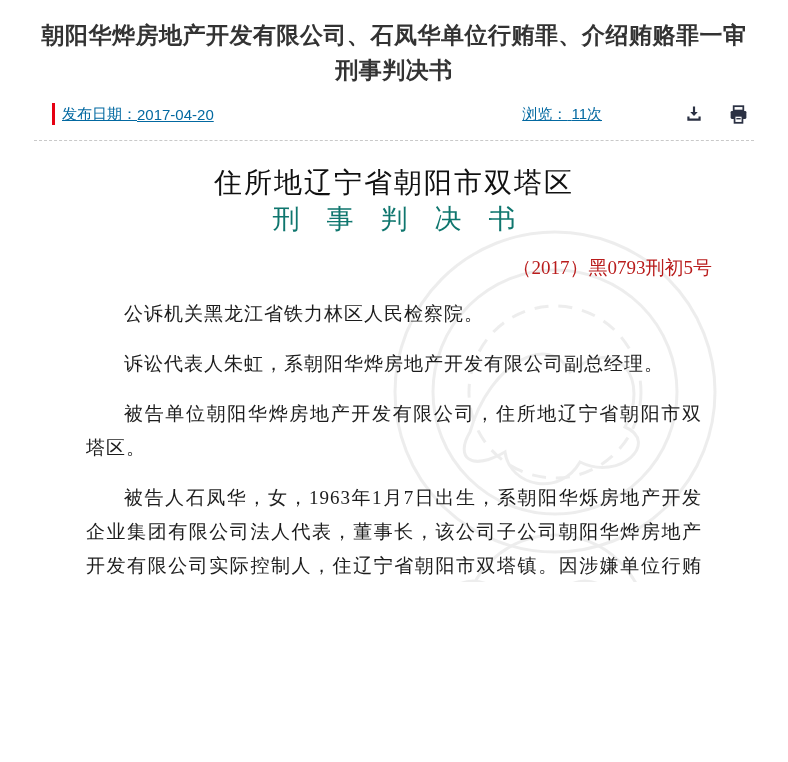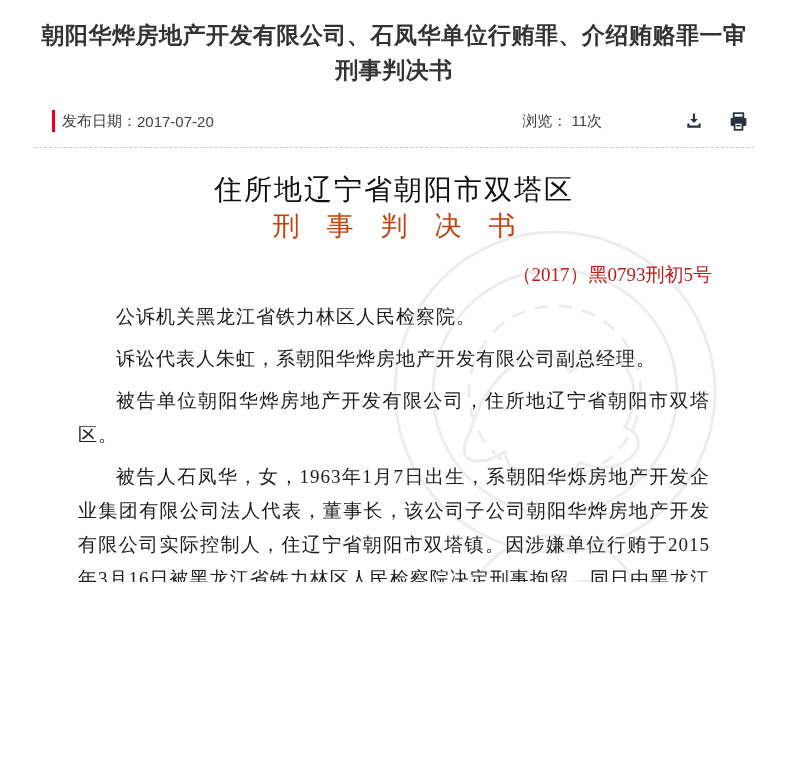--- a/index.html
+++ b/index.html
@@ -31,27 +31,28 @@
     margin: 18px 40px 0 40px;
     text-align: center;
     font-size: 23px;
     font-weight: bold;
     color: #333333;
     line-height: 35px;
     letter-spacing: 0.5px;
   }
   .meta-bar {
     position: relative; z-index: 1;
-    margin: 21px 34px 0 34px;
+    margin: 14px 34px 0 34px;
     padding: 0 4px 14px 18px;
     display: flex;
     align-items: center;
     border-bottom: 1px dashed #c9c9c9;
     font-size: 15px;
-    color: #404040;
+    color: #0369a1;
+    text-decoration: underline;
   }
   .accent-bar {
     display: inline-block;
     width: 3px; height: 22px;
     background: #e60012;
     margin-right: 7px;
     flex: 0 0 auto;
   }
   .meta-publish { display: flex; align-items: center; flex: 1 1 auto; }
   .meta-views { margin-right: 60px; }
@@ -75,33 +76,33 @@
     text-align: center;
     font-size: 28px;
     line-height: 36px;
     letter-spacing: 2px;
     color: #111;
   }
   .doc-type {
     text-align: center;
     font-size: 27px;
     line-height: 36px;
-    color: #c2410c;
+    color: #0f766e;
   }
   .case-number {
     text-align: right;
     font-size: 19px;
     line-height: 26px;
     margin-top: 18px;
     padding-right: 6px;
     color: #b91c1c;
   }
   .doc-paragraphs { margin-top: 12px; }
   .para {
-    margin: 8px;
+    margin: 16px;
     font-size: 19px;
     line-height: 34px;
     text-align: justify;
     text-indent: 2em;
     letter-spacing: 1px;
     color: #1c1c1c;
   }
 </style>
 </head>
 <body>
@@ -121,21 +122,21 @@
       <circle cx="235" cy="520" r="30"></circle>
     </g>
   </svg>
 
   <h1 class="page-title">朝阳华烨房地产开发有限公司、石凤华单位行贿罪、介绍贿赂罪一审刑事判决书</h1>
 
   <div class="meta-bar">
     <div class="meta-publish">
       <span class="accent-bar"></span>
       <span>发布日期：</span>
-      <span>2017-07-20</span>
+      <span>2017-04-20</span>
     </div>
     <div class="meta-views">
       <span>浏览：</span>
       <span>11次</span>
     </div>
     <button class="icon-btn" title="">
       <span>
         <svg width="20" height="20" viewBox="0 0 24 24">
           <path d="M12 3 v9" stroke="#2b3143" stroke-width="2.6" fill="none"></path>
           <path d="M7.5 9.5 L12 14.5 L16.5 9.5 Z" fill="#2b3143"></path>

